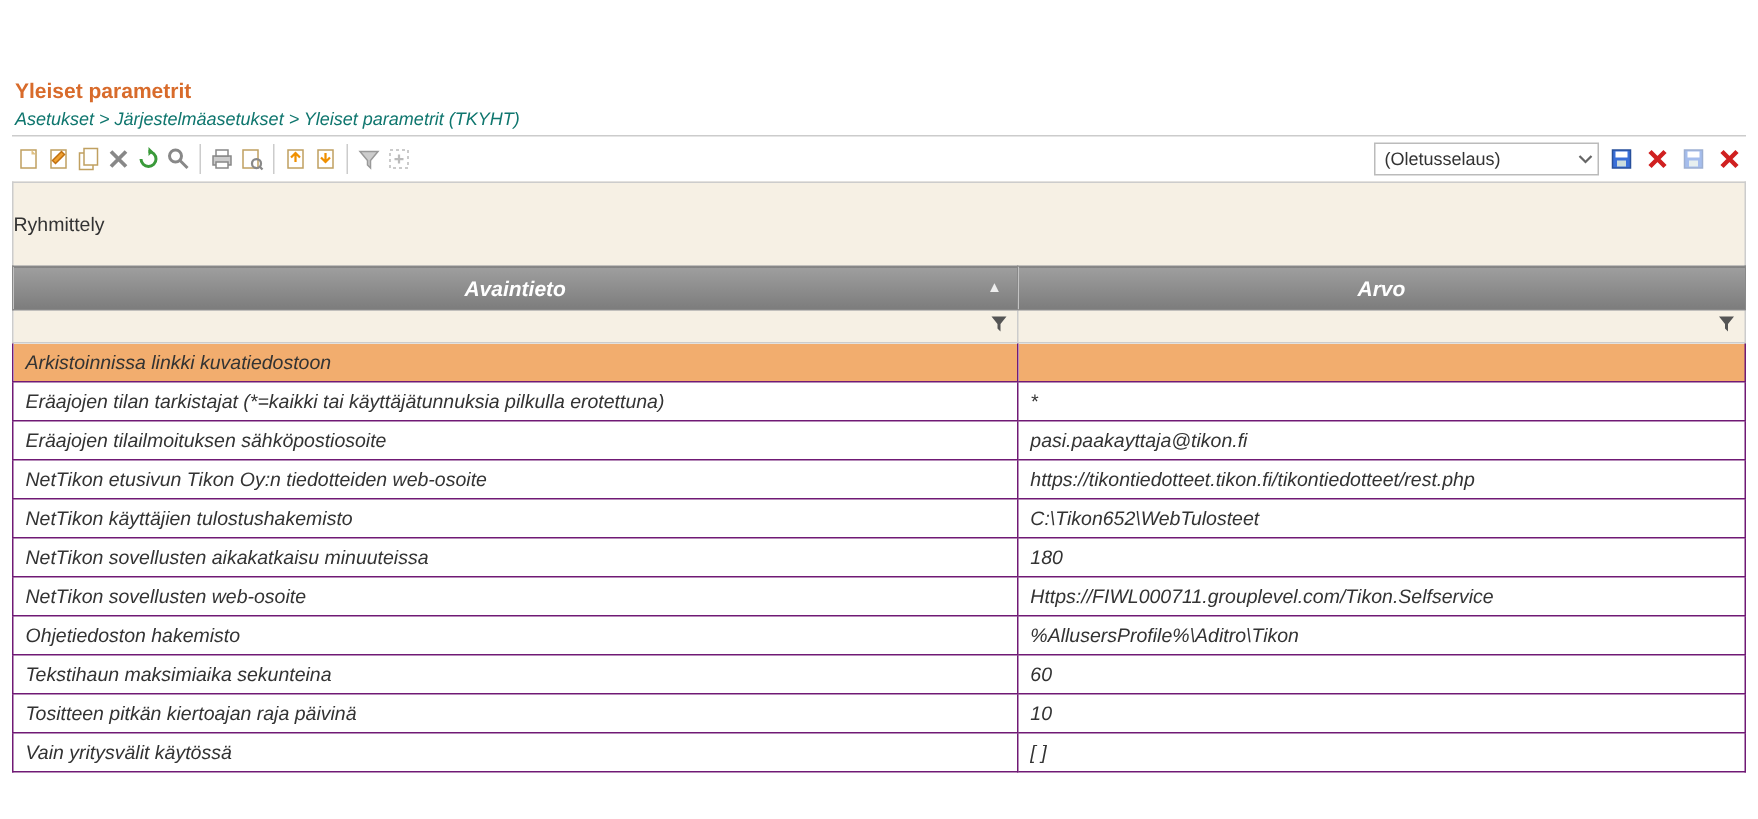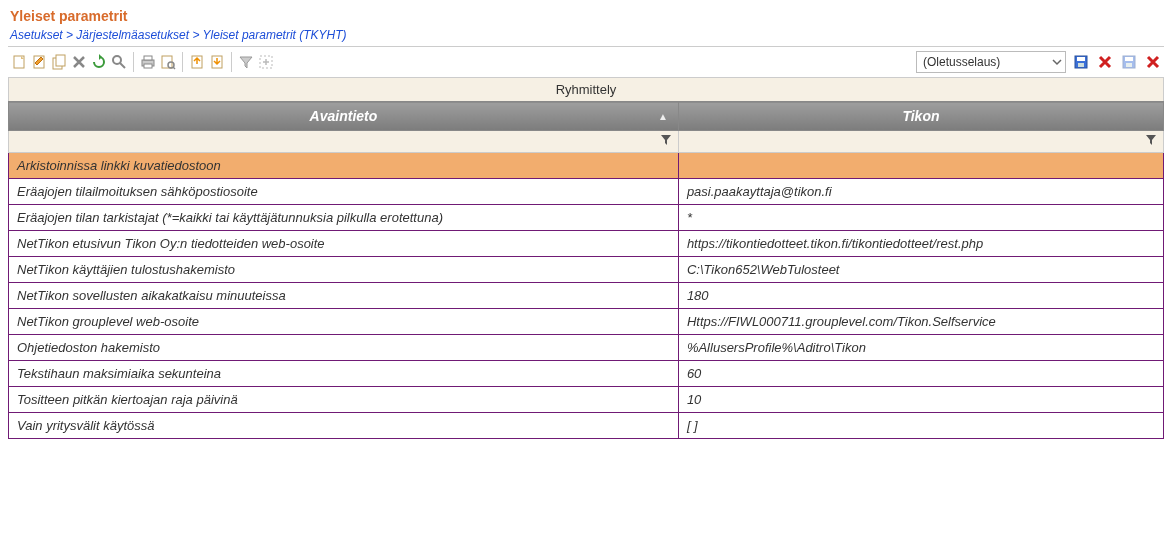--- a/index.html
+++ b/index.html
@@ -12,24 +12,25 @@
   }
   .page {
     width: 1172px;
     padding: 4px 8px;
   }
   .title {
     font-size: 14px;
     font-weight: bold;
     color: #d86b2b;
     padding: 4px 2px 2px 2px;
+    margin-top: 44px;
   }
   .breadcrumb {
     font-style: italic;
-    color: #1d4ed8;
+    color: #0f766e;
     padding: 2px 2px 4px 2px;
     font-size: 12px;
     border-bottom: 1px solid #ccc;
   }
   .toolbar-row {
     display: flex;
     align-items: center;
     padding: 4px 2px;
     gap: 14px;
     justify-content: center;
@@ -74,22 +75,22 @@
   .dropdown .chev {
     position: absolute;
     right: 2px;
     top: 50%;
     transform: translateY(-50%);
   }
   .group-bar {
     background: #f6f0e4;
     border: 1px solid #ccc;
     border-bottom: none;
-    text-align: center;
-    padding: 4px 0;
+    text-align: left;
+    padding: 20px 0;
     font-size: 13px;
   }
   table.grid {
     width: 100%;
     border-collapse: collapse;
     table-layout: fixed;
     font-style: italic;
   }
   table.grid th {
     background: linear-gradient(#9e9e9e, #7c7c7c);
@@ -276,21 +277,21 @@
       <col class="col-key">
       <col class="col-val">
     </colgroup>
     <thead>
       <tr>
         <th>
           <span>Avaintieto</span>
           <span class="sort-indicator">▲</span>
         </th>
         <th>
-          <span>Tikon</span>
+          <span>Arvo</span>
         </th>
       </tr>
       <tr class="filter-row">
         <td>
           <span class="funnel">
             <svg width="12" height="12" style="display:inline">
                 <path d="M1 1 L11 1 L7 6 L7 11 L5 9 L5 6 Z" fill="#555"></path>
               </svg>
           </span>
         </td>
@@ -302,41 +303,41 @@
           </span>
         </td>
       </tr>
     </thead>
     <tbody id="grid-body">
         <tr class="selected">
           <td>Arkistoinnissa linkki kuvatiedostoon</td>
           <td></td>
         </tr>
         <tr>
+          <td>Eräajojen tilan tarkistajat  (*=kaikki tai käyttäjätunnuksia pilkulla erotettuna)</td>
+          <td>*</td>
+        </tr>
+        <tr>
           <td>Eräajojen tilailmoituksen sähköpostiosoite</td>
           <td>pasi.paakayttaja@tikon.fi</td>
         </tr>
         <tr>
-          <td>Eräajojen tilan tarkistajat  (*=kaikki tai käyttäjätunnuksia pilkulla erotettuna)</td>
-          <td>*</td>
-        </tr>
-        <tr>
           <td>NetTikon etusivun Tikon Oy:n tiedotteiden web-osoite</td>
           <td>https://tikontiedotteet.tikon.fi/tikontiedotteet/rest.php</td>
         </tr>
         <tr>
           <td>NetTikon käyttäjien tulostushakemisto</td>
           <td>C:\Tikon652\WebTulosteet</td>
         </tr>
         <tr>
           <td>NetTikon sovellusten aikakatkaisu minuuteissa</td>
           <td>180</td>
         </tr>
         <tr>
-          <td>NetTikon grouplevel web-osoite</td>
+          <td>NetTikon sovellusten web-osoite</td>
           <td>Https://FIWL000711.grouplevel.com/Tikon.Selfservice</td>
         </tr>
         <tr>
           <td>Ohjetiedoston hakemisto</td>
           <td>%AllusersProfile%\Aditro\Tikon</td>
         </tr>
         <tr>
           <td>Tekstihaun maksimiaika sekunteina</td>
           <td>60</td>
         </tr>

